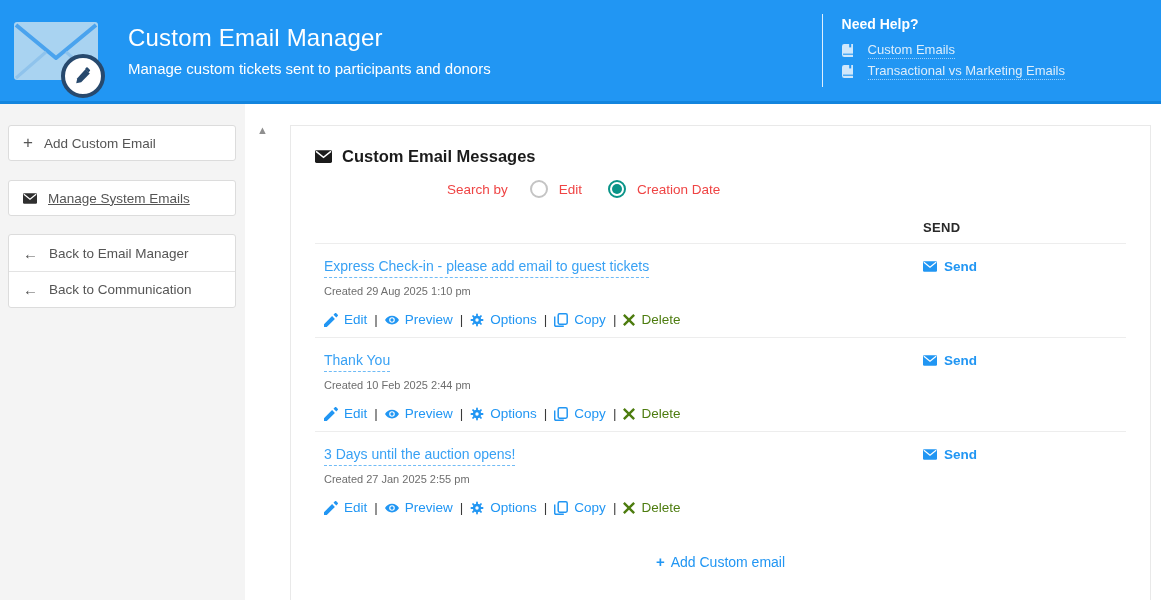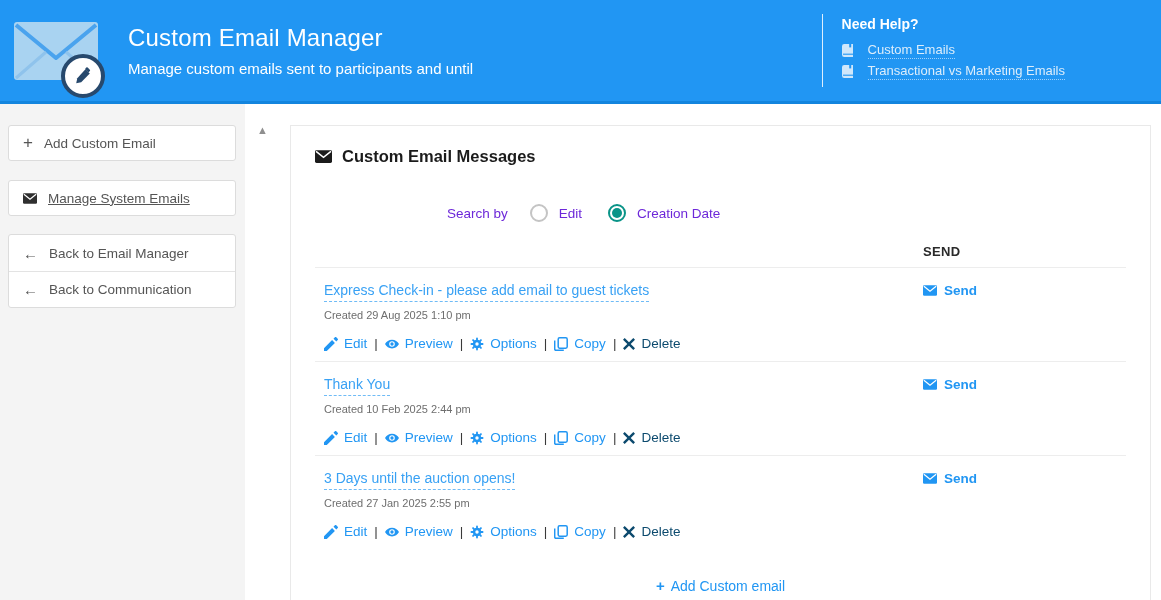--- a/index.html
+++ b/index.html
@@ -74,21 +74,21 @@
     position:absolute; left:290px; top:125px; width:861px; height:557px;
     background:#fff;
     border:1px solid #e9e9e9;
     border-bottom:2px solid #9e9e9e;
     padding:21px 24px 0;
   }
   .panel-heading { display:flex; align-items:center; }
   .panel-heading .head-env { width:17px; height:13px; color:#1b1b1b; margin-right:10px; flex:0 0 auto; }
   .panel-heading-text { font-size:16.5px; font-weight:600; color:#1b1b1b; }
 
-  .search-row { margin:38px 0 0 132px; display:flex; align-items:center; font-size:13.5px; color:#6d28d9; }
+  .search-row { margin:14px 0 0 132px; display:flex; align-items:center; font-size:13.5px; color:#ef4444; }
   .search-label { margin-right:22px; }
   .radio-option { display:flex; align-items:center; margin-right:26px; cursor:pointer; }
   .radio { width:18px; height:18px; border-radius:50%; margin-right:11px; position:relative; flex:0 0 auto; }
   .radio--off { border:2px solid #c4c4c4; background:#fff; }
   .radio--on  { border:2px solid #0a9488; background:#fff; }
   .radio--on::after {
     content:""; position:absolute; left:2px; top:2px;
     width:10px; height:10px; border-radius:50%; background:#0a9488;
   }
 
@@ -98,21 +98,21 @@
   .email-row { position:relative; padding:13px 0 10px 9px; }
   .email-row + .email-row { border-top:1px solid #ededed; }
   .email-title {
     display:inline-block; color:#38a1f4; font-size:14px; text-decoration:none;
     border-bottom:1px dashed #6fbbf6; padding-bottom:3px; cursor:pointer;
   }
   .email-created { margin-top:7px; font-size:11px; color:#6e6e6e; }
   .action-bar { margin-top:15px; display:flex; align-items:center; font-size:13.5px; }
   .action-link { color:#2196f3; text-decoration:none; display:inline-flex; align-items:center; cursor:pointer; }
   .action-link .ai { width:14px; height:14px; margin-right:6px; flex:0 0 auto; }
-  .action-link--delete { color:#0c4a6e; }
+  .action-link--delete { color:#4d7c0f; }
   .action-link--delete .ai { width:12px; height:12px; }
   .action-sep { color:#3a3a3a; margin:0 7px; }
   .action-sep::before { content:"|"; }
   .send-link {
     position:absolute; left:608px; top:15px;
     color:#2196f3; font-weight:700; font-size:13.5px;
     display:flex; align-items:center; text-decoration:none; cursor:pointer;
   }
   .send-link .send-env { width:14px; height:11px; margin-right:7px; flex:0 0 auto; }
 
@@ -137,21 +137,21 @@
     </svg>
     <div class="logo-circle">
       <svg width="20" height="20" viewBox="0 0 20 20">
         <path d="M12.4 3.2 L16.8 7.6 L8.2 16.2 L3.2 17.3 L4.3 12.3 Z" fill="#27496d"></path>
         <rect x="12.2" y="2.2" width="5" height="3" rx="1" transform="rotate(45 14.7 3.7)" fill="#27496d"></rect>
       </svg>
     </div>
   </div>
   <div class="title-block">
     <div class="app-title">Custom Email Manager</div>
-    <div class="app-subtitle">Manage custom emails sent to participants and until</div>
+    <div class="app-subtitle">Manage custom tickets sent to participants and donors</div>
   </div>
   <div class="help-panel">
     <div class="help-heading">Need Help?</div>
     <a class="help-link">
       <svg class="book" viewBox="0 0 11 13">
         <path d="M2.2 0 H11 V13 H2.2 A2.2 2.2 0 0 1 0 10.8 V2.2 A2.2 2.2 0 0 1 2.2 0 Z" fill="#cfe7fb"></path>
         <path d="M1 10.2 H11" stroke="#2196f3" stroke-width="1.1"></path>
         <rect x="7.2" y="0" width="2" height="3.4" fill="#2196f3"></rect>
       </svg>
       <span class="help-link-label">Custom Emails</span>

